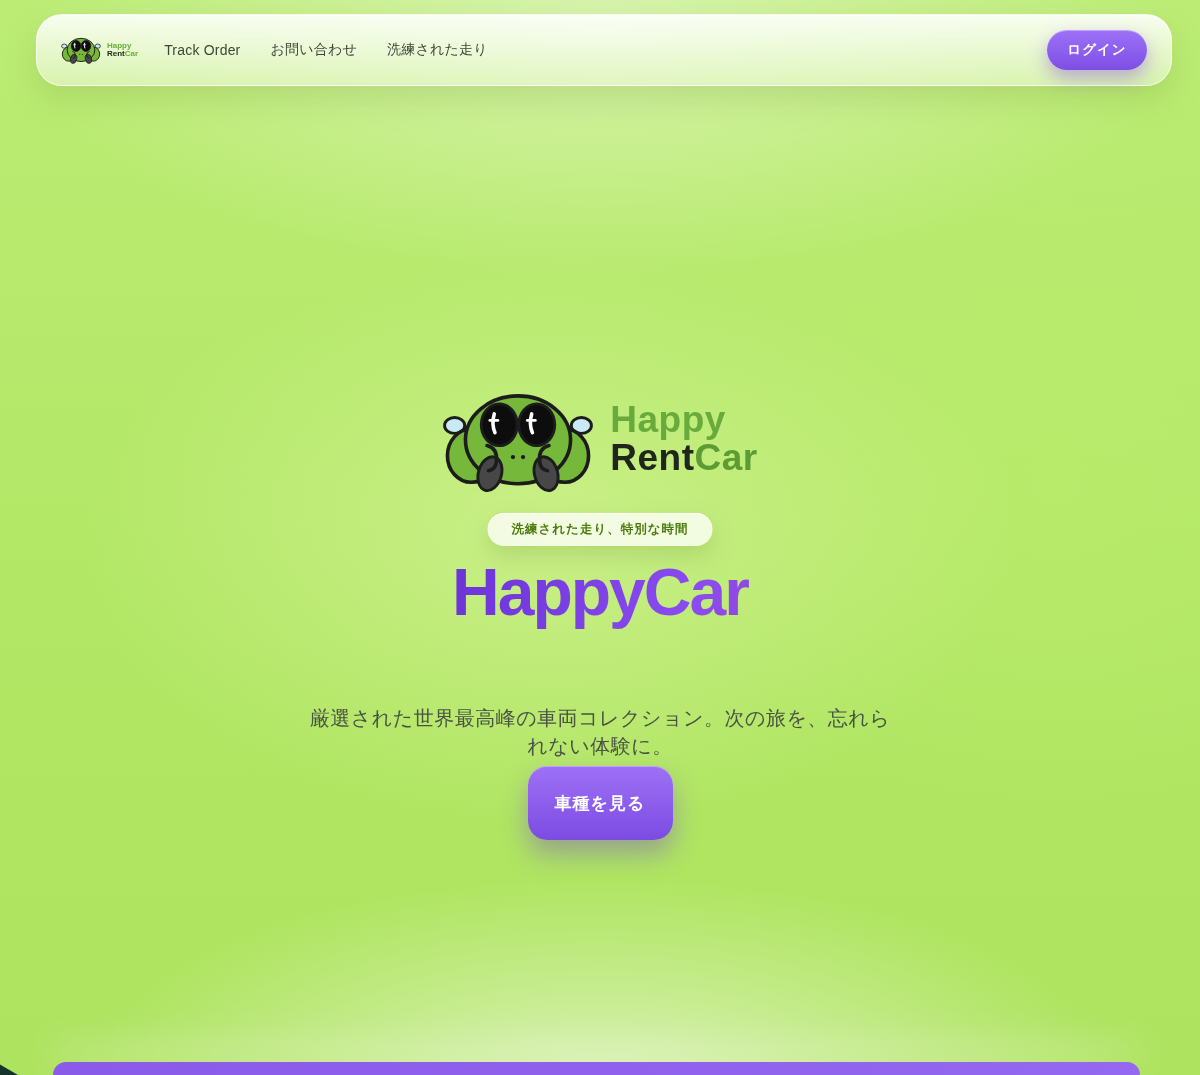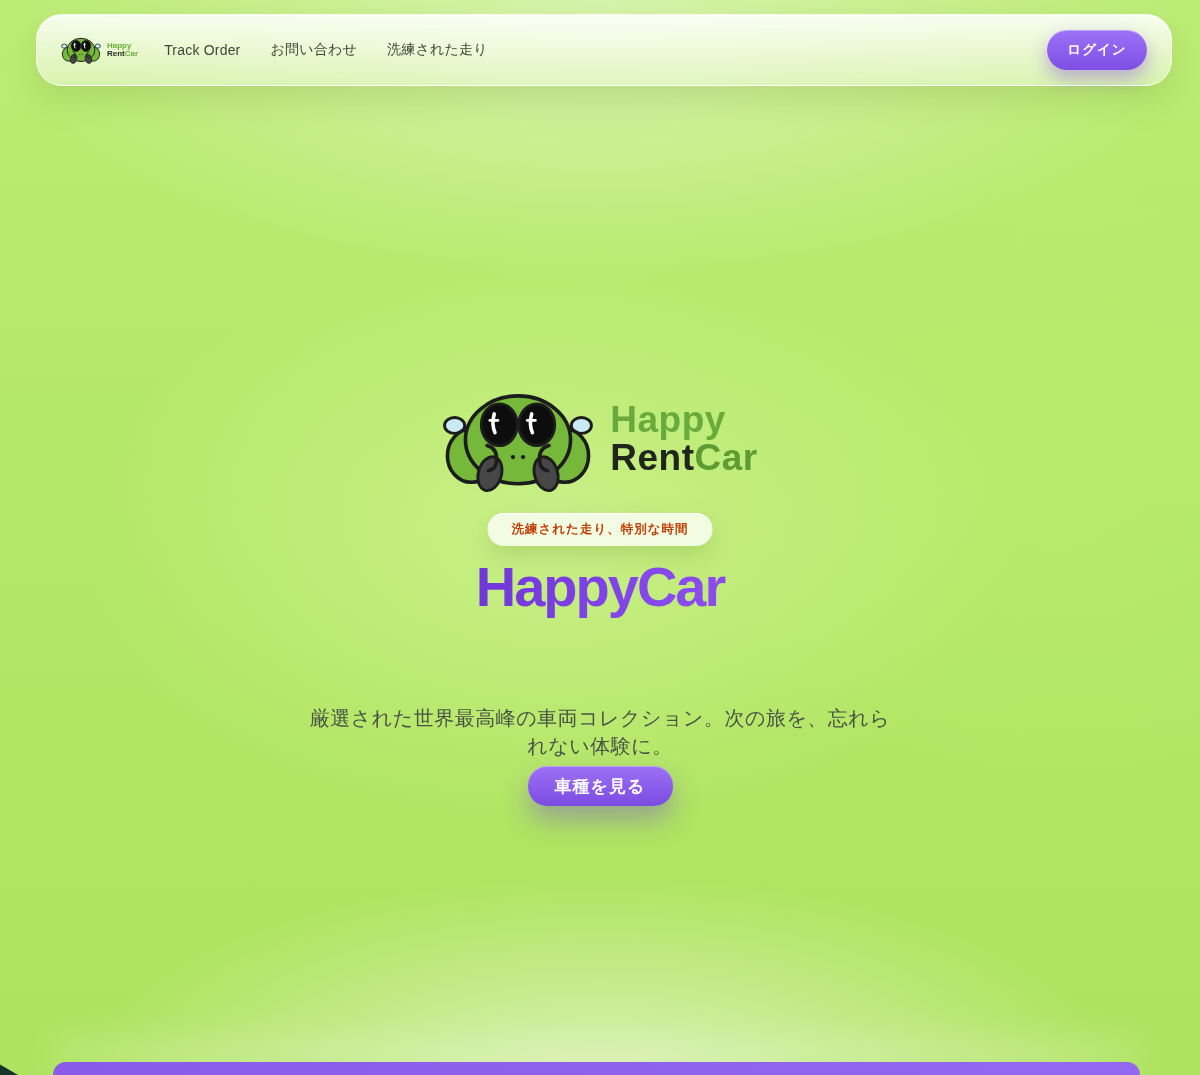--- a/index.html
+++ b/index.html
@@ -50,39 +50,39 @@
   .logo-lockup-text .l1 { font-size:37px; font-weight:700; color:#68ab3c; letter-spacing:.5px; }
   .logo-lockup-text .l2 { font-size:37px; font-weight:700; letter-spacing:.5px; }
   .logo-lockup-text .l2 .dark { color:#20261b; }
   .logo-lockup-text .l2 .green { color:#5c9c33; }
 
   .hero-badge {
     position:absolute; top:513px; left:50%; transform:translateX(-50%);
     padding:8px 24px; border-radius:999px;
     background:rgba(252,255,246,.82);
     box-shadow:0 10px 22px rgba(135,175,75,.35), inset 0 1px 0 #fff;
-    font-size:12.5px; font-weight:700; color:#c2410c; letter-spacing:1px;
+    font-size:12.5px; font-weight:700; color:#4d7c0f; letter-spacing:1px;
     white-space:nowrap; cursor:default;
   }
 
   .hero-title {
     position:absolute; top:556px; left:0; right:0; text-align:center;
-    font-size:56px; font-weight:800; letter-spacing:-2px; line-height:1.1;
+    font-size:66px; font-weight:800; letter-spacing:-2px; line-height:1.1;
     background:linear-gradient(108deg,#46266c 0%,#6d34d8 38%,#8a4cf0 58%,#b9309f 84%,#cc3d85 100%);
     -webkit-background-clip:text; background-clip:text; color:transparent;
   }
 
   .hero-subtitle {
     position:absolute; top:676px; left:50%; transform:translateX(-50%);
     width:590px; text-align:center;
     font-size:20px; line-height:1.42; color:#4a5244; letter-spacing:.5px;margin-top:28px;
   }
 
   .hero-cta { position:absolute; top:766px; left:0; right:0; display:flex; justify-content:center; gap:20px; }
-  .btn { height:40px; border:none; border-radius:19px; font-size:17px; font-weight:700;
+  .btn { height:74px; border:none; border-radius:19px; font-size:17px; font-weight:700;
          font-family:inherit; cursor:pointer; letter-spacing:1px; }
   .btn-primary {
     width:145px; color:#fff;
     background:linear-gradient(180deg,#9d71f6 0%,#7c4be2 100%);
     box-shadow:0 14px 26px rgba(110,60,210,.38), inset 0 1px 0 rgba(255,255,255,.35);
   }
   .btn-secondary {
     width:143px; color:#22281e;
     background:linear-gradient(180deg,#ffffff 0%,#f4f4f6 100%);
     box-shadow:0 14px 26px rgba(120,150,70,.30), inset 0 1px 0 #fff;

